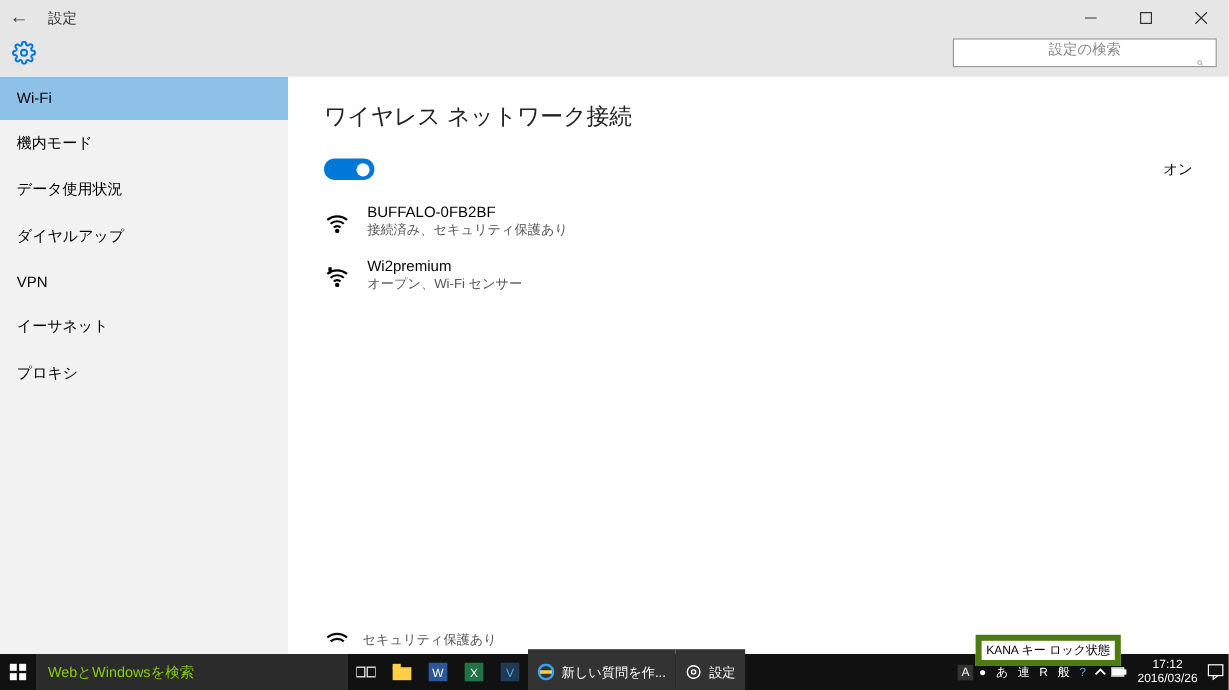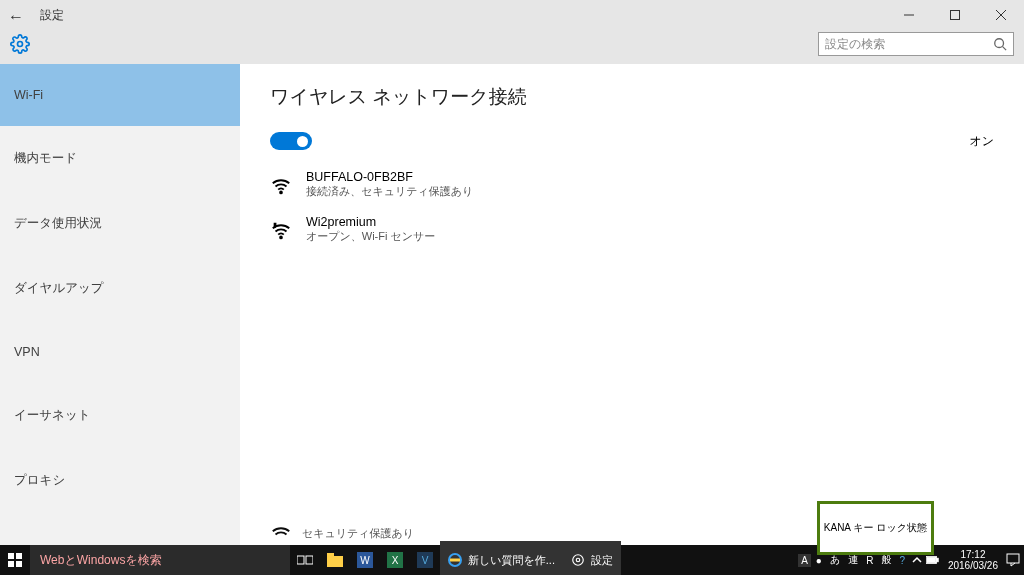--- a/index.html
+++ b/index.html
@@ -8,54 +8,54 @@
 .titlebar { height: 30px; background: #e6e6e6; display: flex; align-items: center; padding-left: 8px; font-size: 12px; color: #333; }
 .titlebar .back-arrow { width: 24px; font-size: 16px; cursor: pointer; }
 .titlebar .title { margin-left: 8px; }
 .titlebar .win-btns { margin-left: auto; display: flex; }
 .titlebar .win-btn { width: 46px; height: 30px; display: flex; align-items: center; justify-content: center; cursor: pointer; font-size: 11px; }
 .titlebar .win-btn svg { width: 10px; height: 10px; }
 
 .subheader { height: 34px; background: #e6e6e6; display: flex; align-items: center; padding: 0 10px 6px 10px; }
 .subheader .gear { width: 20px; height: 20px; margin-right: 8px; color: #0078d7; }
 .subheader .section { font-size: 13px; font-weight: 600; color: #333; }
-.subheader .search-box { margin-left: auto; width: 196px; height: 24px; border: 1px solid #999; background: #fff; display: flex; align-items: center; padding: 0 6px; font-size: 12px; color: #888; }
+.subheader .search-box { margin-left: auto; width: 220px; height: 24px; border: 1px solid #999; background: #fff; display: flex; align-items: center; padding: 0 6px; font-size: 12px; color: #888; flex-direction: column; }
 .subheader .search-box .sicon { margin-left: auto; width: 14px; height: 14px; color: #666; }
 
 .content { flex: 1; display: flex; background: #fff; min-height: 0; }
 .sidebar { width: 240px; background: #f2f2f2; padding: 0; }
-.sidebar-item { padding: 24px 14px; font-size: 12.5px; color: #404040; cursor: pointer; }
+.sidebar-item { padding: 11px 14px; font-size: 12.5px; color: #000000; cursor: pointer; }
 .sidebar-item.active { background: #8ec1e8; }
 
 .main { flex: 1; padding: 20px 30px; overflow: hidden; position: relative; }
 .main h2 { font-size: 19px; font-weight: 400; color: #222; margin-bottom: 22px; }
 .toggle-row { display: flex; align-items: center; gap: 10px; margin-bottom: 20px; justify-content: space-between; }
 .toggle { width: 42px; height: 18px; border-radius: 9px; background: #0078d7; position: relative; cursor: pointer; }
 .toggle::after { content: ""; position: absolute; width: 11px; height: 11px; border-radius: 50%; background: #fff; top: 3.5px; right: 4px; }
 .toggle-label { font-size: 12px; }
 
 .wifi-item { display: flex; align-items: center; gap: 14px; margin-bottom: 16px; }
 .wifi-icon { width: 22px; height: 22px; margin-top: 2px; }
 .wifi-text .name { font-size: 12.5px; }
 .wifi-text .desc { font-size: 11px; color: #555; }
 
 .cut-item { position: absolute; bottom: 0; left: 30px; display: flex; align-items: center; gap: 10px; font-size: 12px; }
 .cut-item .wifi-icon { opacity: 0.95; }
 
 .taskbar { height: 30px; background: #111; display: flex; align-items: center; color: #fff; font-size: 11px; position: relative; }
 .tb-start { width: 30px; height: 30px; display: flex; align-items: center; justify-content: center; cursor: pointer; }
-.tb-search { width: 260px; height: 30px; background: #2b2b2b; display: flex; align-items: center; padding: 0 10px; color: #fca5a5; font-size: 12px; }
+.tb-search { width: 260px; height: 30px; background: #2b2b2b; display: flex; align-items: center; padding: 0 10px; color: #84cc16; font-size: 12px; }
 .tb-icons { display: flex; align-items: center; height: 30px; }
 .tb-ico { width: 30px; height: 30px; display: flex; align-items: center; justify-content: center; cursor: pointer; }
 .tb-task { height: 38px; display: flex; align-items: center; gap: 6px; padding: 0 8px; cursor: pointer; font-size: 11px; }
 .tb-task.active { background: #333; }
 .tb-tray { margin-left: auto; display: flex; align-items: center; height: 30px; gap: 2px; padding-right: 4px; }
 .tray-text { font-size: 10px; padding: 0 3px; }
 .tray-clock { font-size: 10px; text-align: center; line-height: 1.1; padding: 0 6px; }
-.tray-tooltip { background: #fff; color: #000; border: 3px solid #4d7c0f; font-size: 10px; padding: 17px 4px; position: absolute; right: 90px; bottom: 20px; }
+.tray-tooltip { background: #fff; color: #000; border: 5px solid #4d7c0f; font-size: 10px; padding: 1px 4px; position: absolute; right: 90px; bottom: 20px; }
 </style>
 </head>
 <body>
 
 <div class="titlebar">
   <div class="back-arrow">←</div>
   <div class="title">設定</div>
   <div class="win-btns">
     <div class="win-btn">
       <svg viewBox="0 0 10 10">

